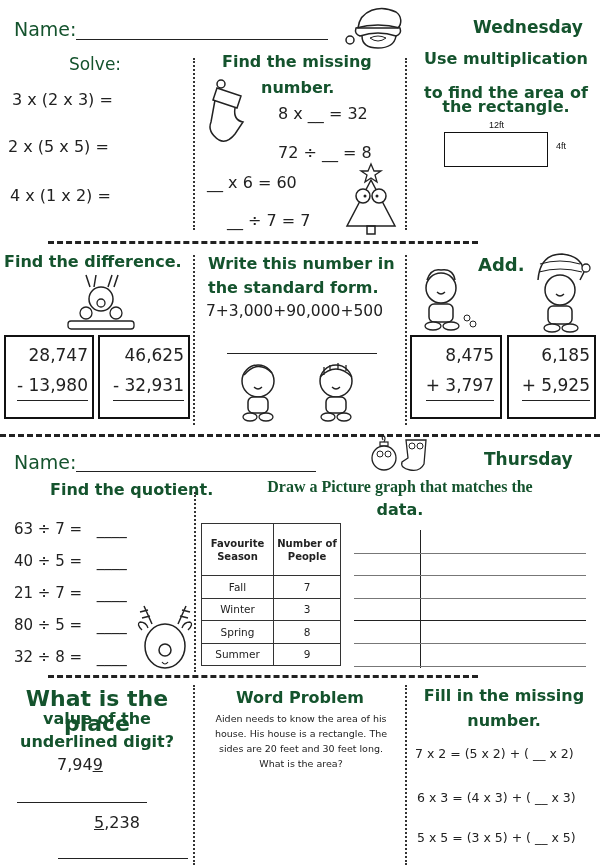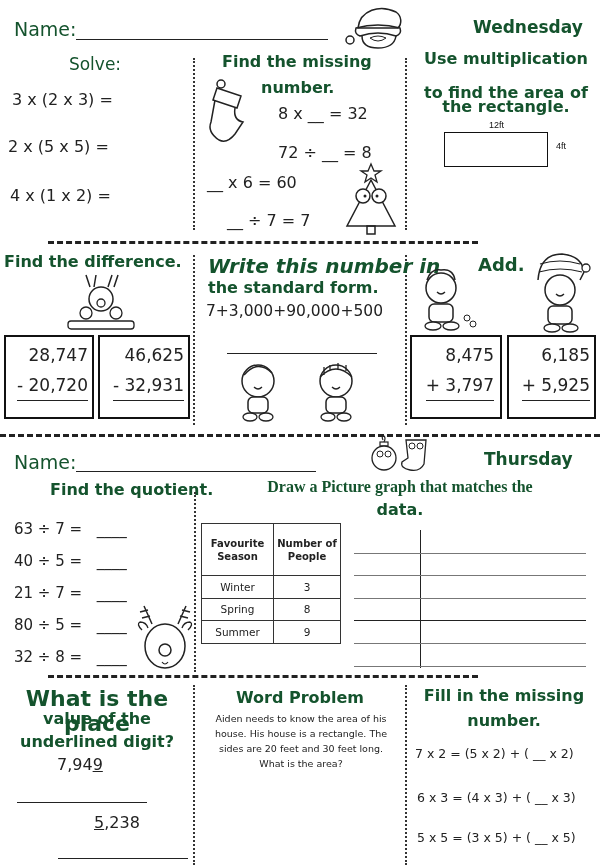--- a/index.html
+++ b/index.html
@@ -86,29 +86,29 @@
   <circle cx="37" cy="26" r="12" fill="#fff" stroke="#222" stroke-width="1.5"></circle>
   <circle cx="37" cy="30" r="4" fill="#fff" stroke="#222" stroke-width="1.3"></circle>
   <circle cx="22" cy="40" r="6" fill="#fff" stroke="#222" stroke-width="1.3"></circle>
   <circle cx="52" cy="40" r="6" fill="#fff" stroke="#222" stroke-width="1.3"></circle>
   <rect x="4" y="48" width="66" height="8" rx="3" fill="#fff" stroke="#222" stroke-width="1.3"></rect>
 </svg>
 
 <div class="box" style="left:4px;top:335px;width:90px;height:84px;"></div>
 <div class="prob hand" style="left:8px;top:340px;width:80px;">
   <div>28,747</div>
-  <div><span class="u">- 20,720</span></div>
+  <div><span class="u">- 13,980</span></div>
 </div>
 <div class="box" style="left:98px;top:335px;width:92px;height:84px;"></div>
 <div class="prob hand" style="left:102px;top:340px;width:82px;">
   <div>46,625</div>
   <div><span class="u">- 32,931</span></div>
 </div>
 
-<div class="abs title" style="left:208px;top:254px;font-size:20px;font-style:italic;">Write this number in</div>
+<div class="abs title" style="left:208px;top:254px;font-size:16px;">Write this number in</div>
 <div class="abs title" style="left:208px;top:278px;font-size:16px;">the standard form.</div>
 <div class="abs hand" style="left:206px;top:302px;font-size:15.5px;">7+3,000+90,000+500</div>
 <div class="line" style="left:227px;top:353px;width:150px;"></div>
 
 <svg style="left:236px;top:359px;" width="48" height="64">
   <circle cx="22" cy="22" r="16" fill="#fff" stroke="#222" stroke-width="1.5"></circle>
   <path d="M8 16 Q22 0 36 14" fill="none" stroke="#222" stroke-width="1.5"></path>
   <path d="M18 28 Q22 32 26 28" fill="none" stroke="#222" stroke-width="1.3"></path>
   <rect x="12" y="38" width="20" height="16" rx="5" fill="#fff" stroke="#222" stroke-width="1.5"></rect>
   <ellipse cx="14" cy="58" rx="7" ry="4" fill="#fff" stroke="#222" stroke-width="1.3"></ellipse>
@@ -194,20 +194,24 @@
 <div class="abs title" style="left:200px;top:478px;width:400px;text-align:center;font-size:16px;font-family:Liberation Serif, serif;">Draw a Picture graph that matches the</div>
 <div class="abs title" style="left:200px;top:500px;width:400px;text-align:center;font-size:16px;">data.</div>
 
 <table class="season hand" style="left:201px;top:523px;width:140px;">
   <tbody>
       <tr>
     <th style="width:72px;">Favourite Season</th>
     <th>Number of People</th>
   </tr>
   <tr>
+        <td>Fall</td>
+        <td>7</td>
+      </tr>
+  <tr>
         <td>Winter</td>
         <td>3</td>
       </tr>
   <tr>
         <td>Spring</td>
         <td>8</td>
       </tr>
   <tr>
         <td>Summer</td>
         <td>9</td>

